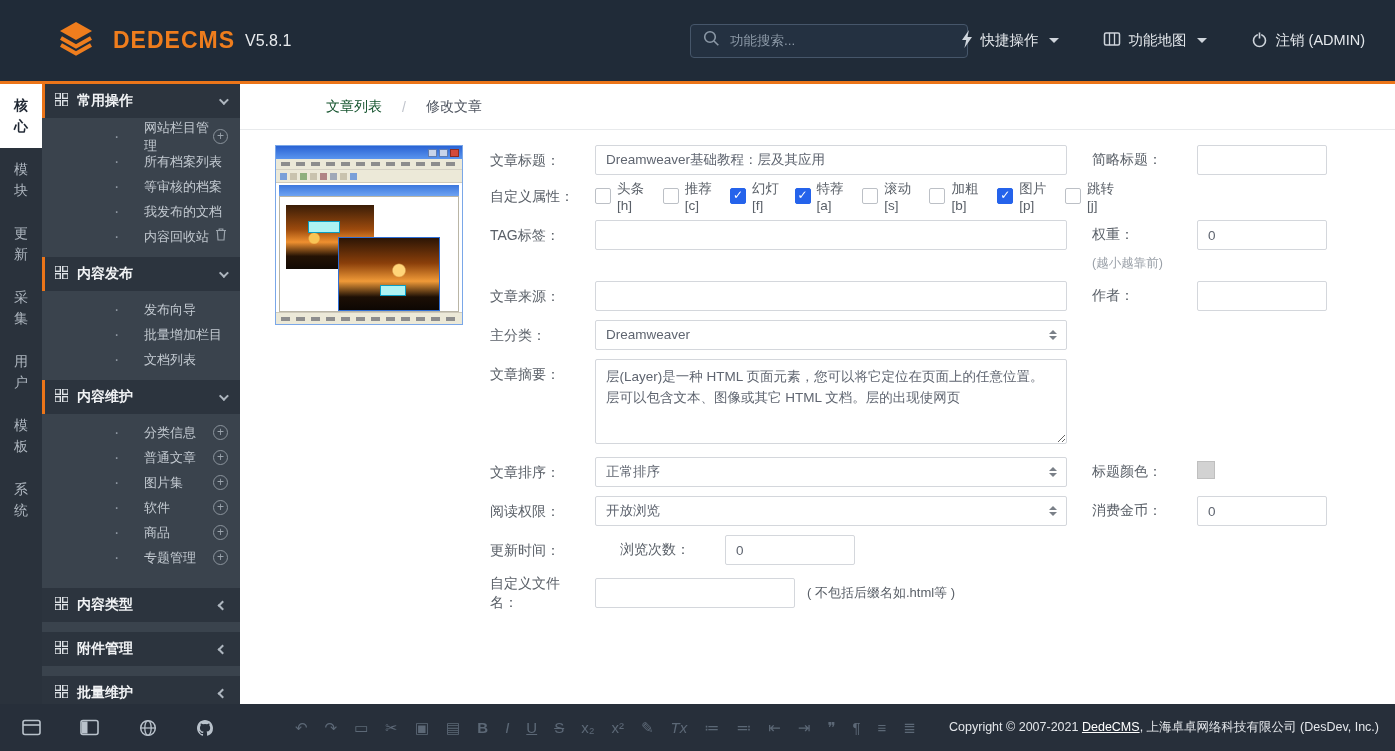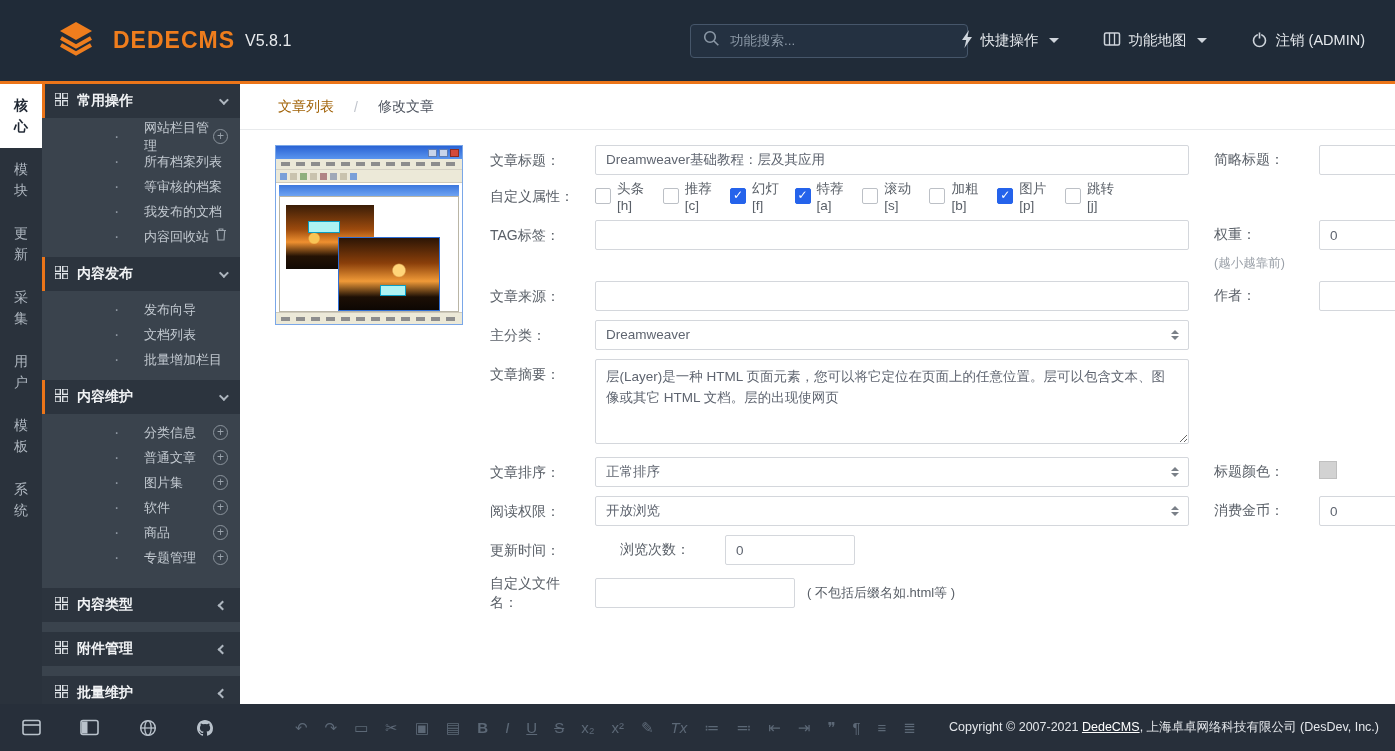--- a/index.html
+++ b/index.html
@@ -39,21 +39,21 @@
   .items { padding:6px 0 8px; }
   .item { height:25px; display:flex; align-items:center; padding:0 12px 0 74px; cursor:pointer; position:relative;margin-left:28px; }
   .item::before { content:"·"; color:#8d96a0; position:absolute; left:44px; font-size:16px; }
   .item-label { color:#c3cad1; font-size:13px; flex:1; }
   .plus { width:15px; height:15px; border:1px solid #8a939c; border-radius:50%; color:#9aa3ac; font-size:12px; line-height:13px; text-align:center; cursor:pointer; flex:none; }
   .sec.spaced { margin-top:10px; }
 
   
   .main { flex:1; background:#fff; display:flex; flex-direction:column; min-width:0; }
   .crumbs { height:46px; border-bottom:1px solid #e8eaec; display:flex; align-items:center; padding-left:38px; gap:20px; font-size:14px; flex:none; }
-  .crumb-parent { color:#a16207; cursor:pointer; }
+  .crumb-parent { color:#14532d; cursor:pointer;margin-left:48px; }
   .crumb-sep { color:#c0c4cc; }
   .crumb-cur { color:#4f5560; }
   .content { flex:1; position:relative; padding:15px 30px 0 35px; overflow:hidden; }
 
   
   .thumb { position:absolute; left:35px; top:15px; width:188px; height:180px; border:1px solid #7aa7e8; background:#fff; display:flex; flex-direction:column; cursor:pointer; }
   .t-title { height:13px; background:linear-gradient(#2a63d4,#5a95ee); display:flex; align-items:center; justify-content:flex-end; gap:2px; padding:0 3px; }
   .t-btn { width:9px; height:8px; background:#c8d4ea; border:1px solid #5f7cb0; }
   .t-btn.close { background:#d44a3a; border-color:#8c2c20; }
   .t-stripe { height:4px; margin:3px 5px; background:repeating-linear-gradient(90deg,#8d8d8d 0 9px,transparent 9px 15px); }
@@ -73,21 +73,21 @@
   .t-label1 { left:28px; top:24px; width:32px; height:12px; }
   .t-label2 { left:100px; top:88px; width:26px; height:11px; }
   .t-status { height:12px; background:#ece9d8; border-top:1px solid #cfcabb; }
 
   
   .form { margin-left:215px; }
   .row { display:flex; align-items:center; margin-bottom:9px; }
   .row.top { align-items:flex-start; }
   .lab { width:105px; padding-right:14px; flex:none; font-size:14px; color:#5a6068; line-height:19px; }
   .row.top .lab { padding-top:6px; }
-  .mainf { width:594px; flex:none; position:relative; }
+  .mainf { width:472px; flex:none; position:relative; }
   .rgap { width:25px; flex:none; }
   .rlab { width:105px; flex:none; font-size:14px; color:#5a6068; }
   .rfield { width:130px; flex:none; }
   input.ti, .selectbox, textarea.ta, .date-input { width:100%; border:1px solid #d4d7dc; border-radius:2px; font-size:13.5px; color:#5f6570; background:#fff; font-family:inherit; }
   input.ti { height:30px; padding:0 10px; outline:none; }
   textarea.ta { height:85px; padding:6px 10px; resize:vertical; line-height:21px; outline:none; }
   .selectbox { height:30px; line-height:28px; padding:0 26px 0 10px; position:relative; cursor:pointer; }
   .updown { position:absolute; right:9px; top:50%; transform:translateY(-50%); display:flex; flex-direction:column; gap:2px; }
   .updown i { display:block; width:0; height:0; border-left:4px solid transparent; border-right:4px solid transparent; }
   .updown .up { border-bottom:4px solid #7a8088; }
@@ -245,24 +245,24 @@
               <rect x="7.7" y="7.7" width="5.3" height="5.3" fill="none" stroke="#dfe3e7" stroke-width="1.4"></rect>
             </svg></span>
         <span class="sec-label">内容发布</span>
         <span class="chev down"></span>
       </div>
       <div class="items">
         <div class="item">
           <span class="item-label">发布向导</span>
         </div>
         <div class="item">
+          <span class="item-label">批量增加栏目</span>
+        </div>
+        <div class="item">
           <span class="item-label">文档列表</span>
-        </div>
-        <div class="item">
-          <span class="item-label">批量增加栏目</span>
         </div>
       </div>
 
       <div class="sec accent">
         <span><svg width="13" height="13" viewBox="0 0 13 13">
               <rect x="0" y="0" width="5.3" height="5.3" fill="none" stroke="#dfe3e7" stroke-width="1.4"></rect>
               <rect x="7.7" y="0" width="5.3" height="5.3" fill="none" stroke="#dfe3e7" stroke-width="1.4"></rect>
               <rect x="0" y="7.7" width="5.3" height="5.3" fill="none" stroke="#dfe3e7" stroke-width="1.4"></rect>
               <rect x="7.7" y="7.7" width="5.3" height="5.3" fill="none" stroke="#dfe3e7" stroke-width="1.4"></rect>
             </svg></span>

